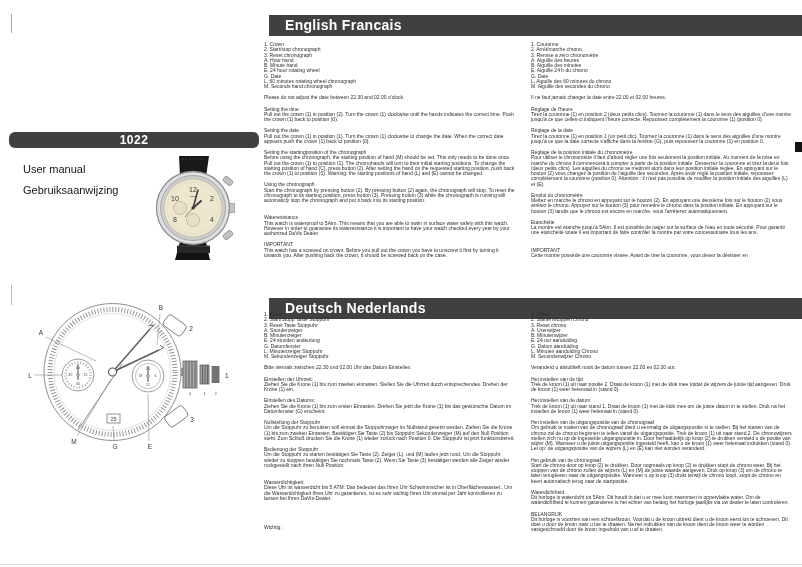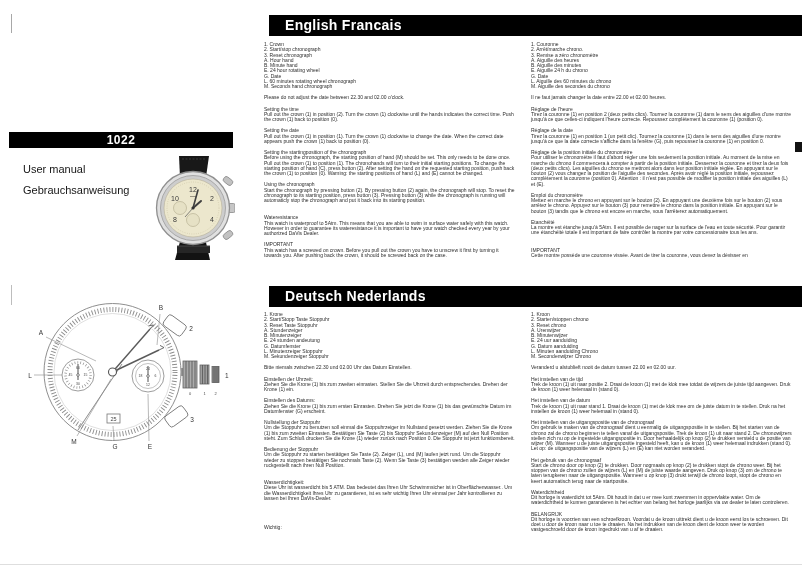--- a/index.html
+++ b/index.html
@@ -2,25 +2,25 @@
 <html><head>
 <meta charset="utf-8">
 <style>
   html,body{margin:0;padding:0;background:#e9e9e9;}
   .page{position:relative;width:802px;height:567px;background:#ffffff;overflow:hidden;
         font-family:"Liberation Sans","DejaVu Sans",sans-serif;}
   
   .mark{position:absolute;}
   .scan-edge{position:absolute;left:0;bottom:2px;width:802px;height:1px;background:#dedede;}
   
-  .bar{position:absolute;background:#000000;color:#fff;font-weight:bold;box-sizing:border-box;}
+  .bar{position:absolute;background:#404040;color:#fff;font-weight:bold;box-sizing:border-box;}
   .section-bar{left:269px;width:533px;height:21px;font-size:14px;line-height:21px;padding-left:16px;letter-spacing:.3px;}
   #bar-en{top:15px;}
-  #bar-de{top:286px;}
-  .model-bar{left:9px;top:132px;width:224px;height:16px;font-size:12px;line-height:16px;text-align:center;letter-spacing:.5px;}
+  #bar-de{top:298px;}
+  .model-bar{left:9px;top:132px;width:250px;height:16px;font-size:12px;line-height:16px;text-align:center;letter-spacing:.5px;border-radius:6px;}
   
   .titles{position:absolute;left:23px;top:159px;font-size:11px;line-height:21.4px;color:#161616;}
   
   .col{position:absolute;font-size:5px;line-height:5.25px;color:#2d2d2d;}
   #col-en{left:264px;top:42px;width:252px;}
   #col-fr{left:531px;top:42px;width:262px;}
   #col-de{left:264px;top:312px;width:252px;}
   #col-nl{left:531px;top:312px;width:262px;}
   .legend-item{white-space:nowrap;}
   .para{margin-top:6px;}
@@ -39,21 +39,21 @@
   <div class="mark" style="left:11px;top:14px;width:1px;height:19px;background:#a8a8a8;"></div>
   <div class="mark" style="left:11px;top:285px;width:1px;height:20px;background:#bdbdbd;"></div>
   <div class="mark" style="left:795px;top:142px;width:7px;height:10px;background:#121212;"></div>
   <div class="scan-edge"></div>
 
   <div class="bar model-bar">
     <span>1022</span>
   </div>
   <div class="titles">
     <div>User manual</div>
-    <div>Gebrauchsanweisung</div>
+    <div>Gebruiksaanwijzing</div>
   </div>
 
   <svg class="photo" width="84" height="104" viewBox="0 0 84 104">
 
     <path d="M28,0 L58,0 L55,21 Q42,25 29,21 Z" fill="#181818"></path>
     <path d="M31,3 L54,3" stroke="#3b3b3b" stroke-width="1" stroke-dasharray="2 1.5" fill="none"></path>
     <path d="M30,82 L54,82 L59,104 L24,104 Z" fill="#131313"></path>
     <rect x="26" y="90" width="33" height="7" fill="#262626"></rect>
     <path d="M26,90 L59,90" stroke="#474747" stroke-width="1" fill="none"></path>
 

